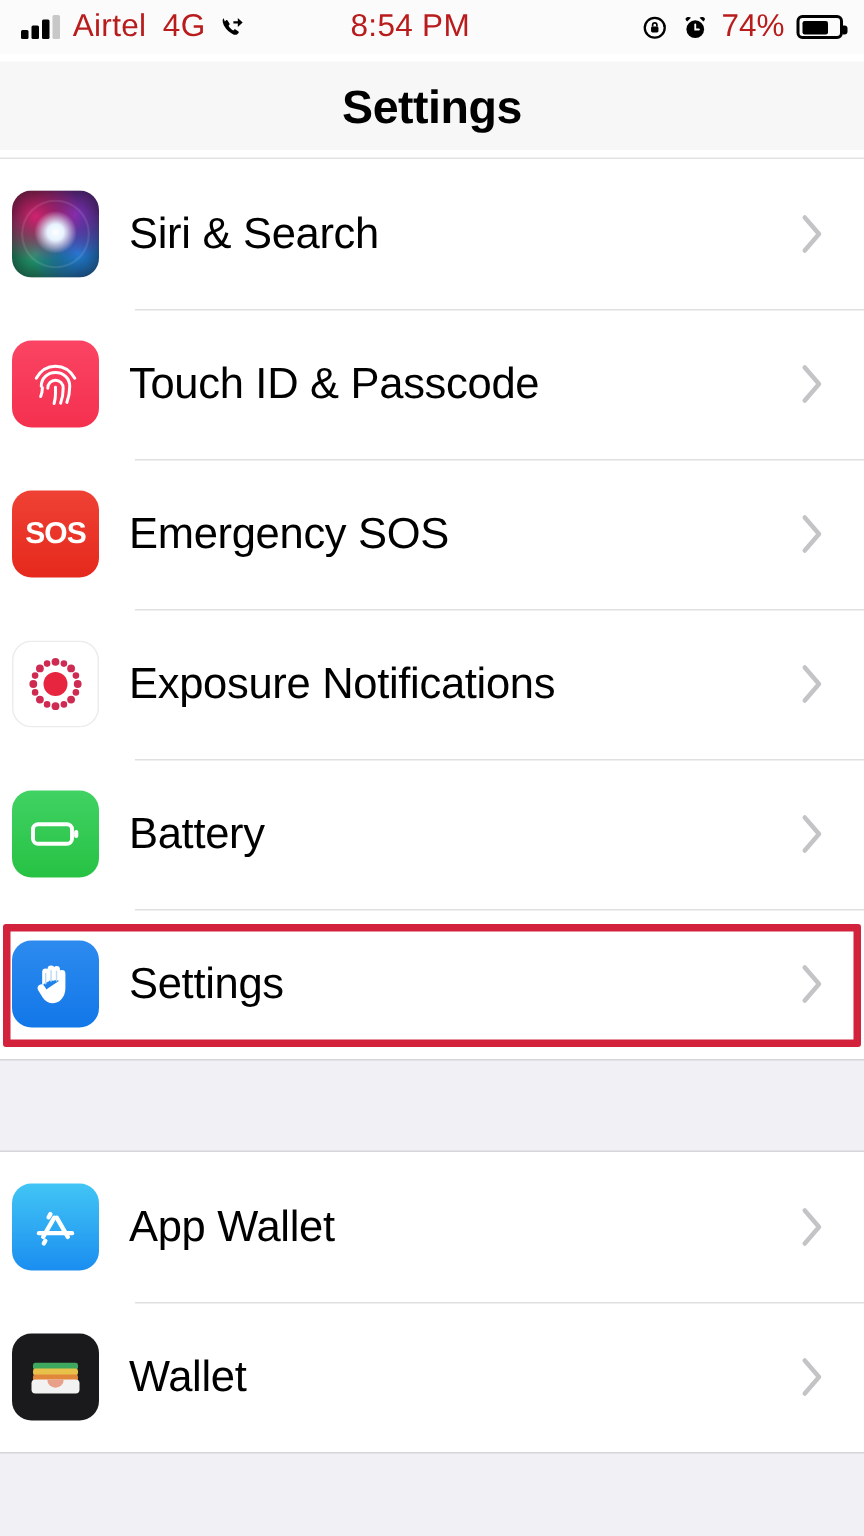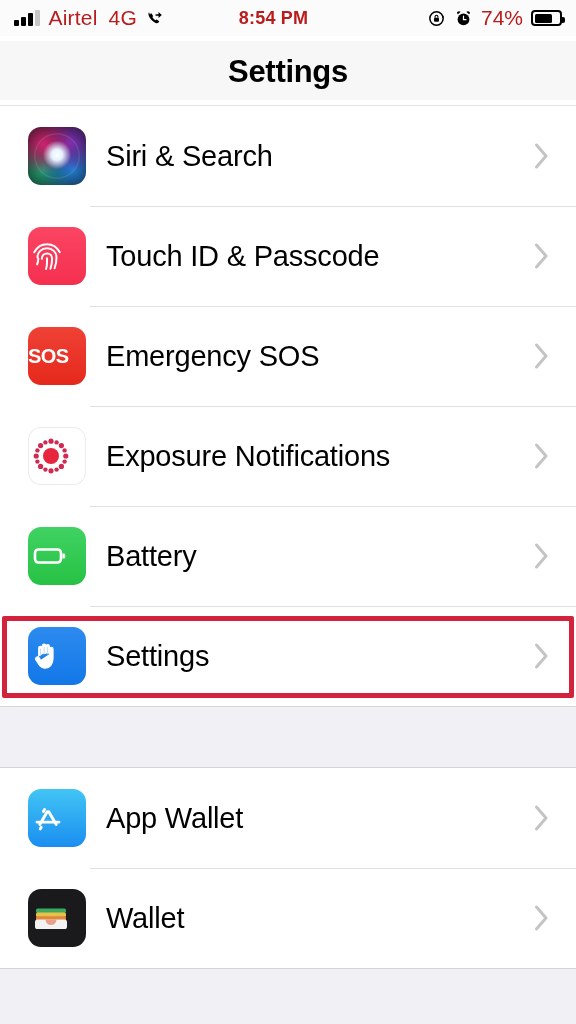--- a/index.html
+++ b/index.html
@@ -33,21 +33,21 @@
 
   .signal-bars { display: flex; align-items: flex-end; gap: 2.5px; height: 16px; }
   .signal-bars i { display: block; width: 4.5px; background: #000; border-radius: 1px; }
   .signal-bars i:nth-child(1){ height: 6px; }
   .signal-bars i:nth-child(2){ height: 9.5px; }
   .signal-bars i:nth-child(3){ height: 13px; }
   .signal-bars i:nth-child(4){ height: 16px; background: #c8c8c8; }
 
   .carrier { font-size: 21px; letter-spacing: .2px; }
   .netmode { font-size: 21px; letter-spacing: .2px; margin-left: 2px; }
-  .clock { font-size: 18px; font-weight: 700; letter-spacing: .2px; }
+  .clock { font-size: 21px; font-weight: 400; letter-spacing: .2px; }
   .batt-pct { font-size: 21px; font-weight: 500; }
 
   .battery {
     position: relative;
     width: 31px; height: 16px;
     border: 2px solid #000;
     border-radius: 4px;
     display: flex; align-items: center;
     padding: 1.5px;
   }
@@ -84,21 +84,21 @@
     border-top: 1px solid #d6d6da;
     border-bottom: 1px solid #d6d6da;
   }
   .gap-1 { height: 62px; }
   .gap-2 { height: 64px; }
 
   .row {
     position: relative;
     display: flex; align-items: center;
     height: 100px;
-    padding-left: 28px;
+    padding-left: 8px;
     background: #ffffff;
   }
   .row + .row::before {
     content: ""; position: absolute; top: 0; left: 90px; right: 0;
     height: 1px; background: #e0e0e2;
   }
   .row .label {
     margin-left: 20px;
     font-size: 29px;
     color: #000;
@@ -112,21 +112,21 @@
   }
   .chev svg { display: block; }
 
   
   .appicon {
     width: 58px; height: 58px;
     border-radius: 13px;
     flex: 0 0 auto;
     position: relative;
     overflow: hidden;
-    display: flex; align-items: center; 
+    display: flex; align-items: center; justify-content: center;
   }
 
   
   .ic-siri {
     background:
       radial-gradient(circle at 50% 48%, #ffffff 0%, #e6f2ff 13%, rgba(230,242,255,0) 34%),
       radial-gradient(circle at 27% 30%, #d0226f 0%, rgba(208,34,111,0) 52%),
       radial-gradient(circle at 73% 28%, #7b2fb5 0%, rgba(123,47,181,0) 50%),
       radial-gradient(circle at 76% 72%, #1f7fd6 0%, rgba(31,127,214,0) 52%),
       radial-gradient(circle at 26% 74%, #1f9e6e 0%, rgba(31,158,110,0) 52%),

